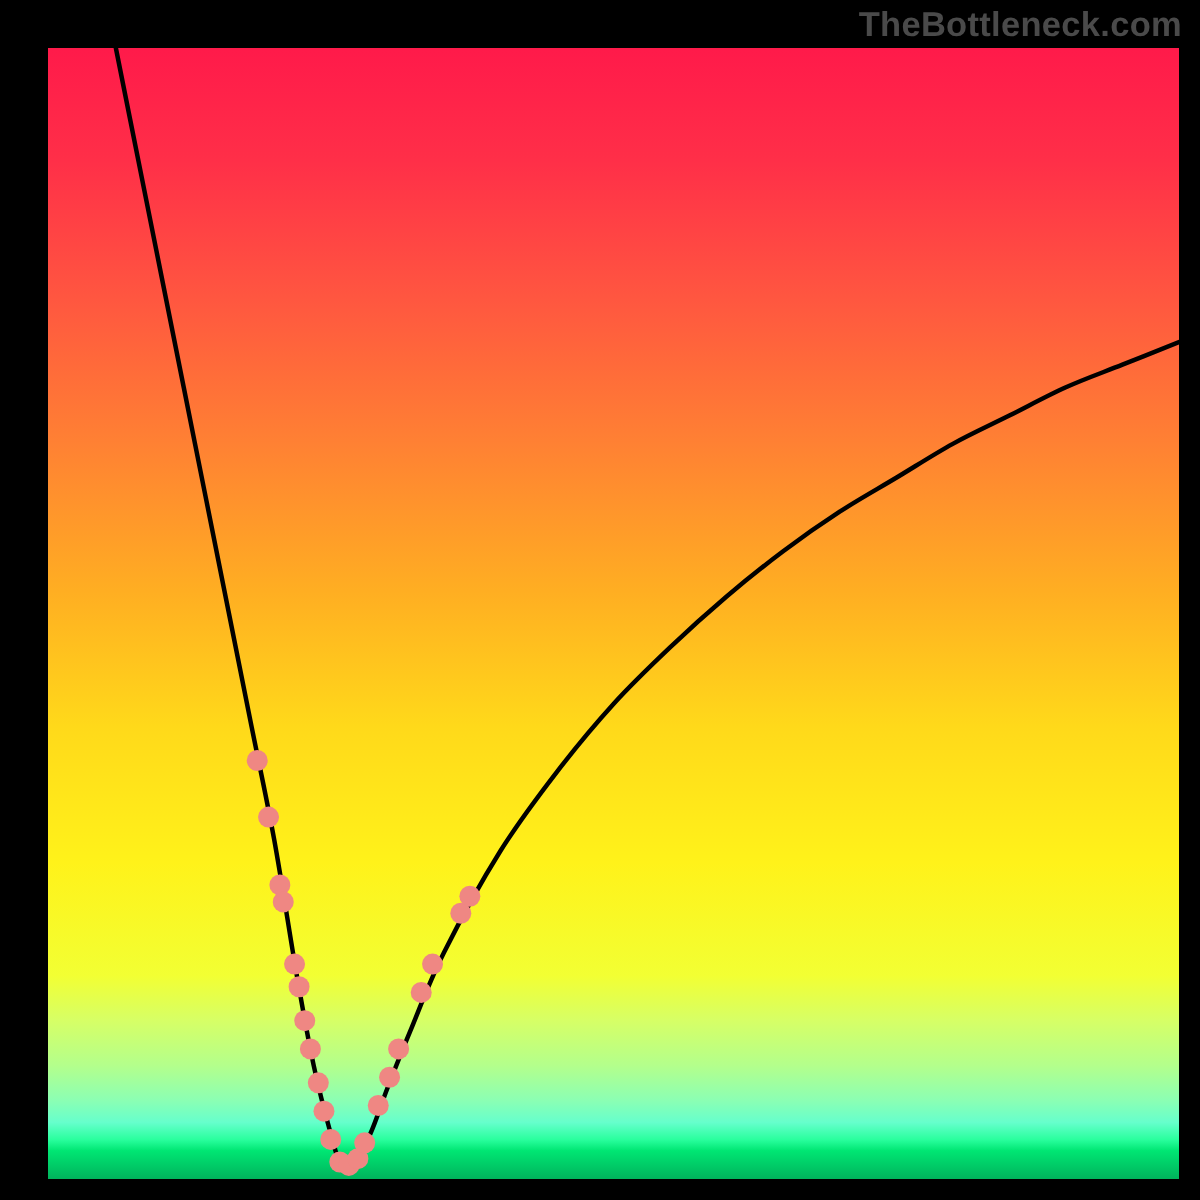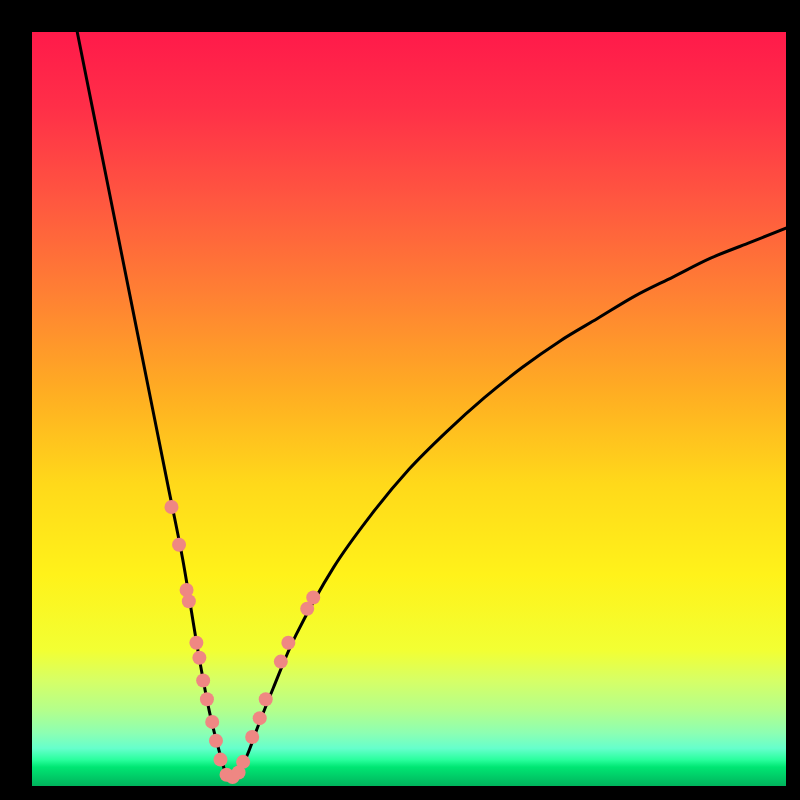--- a/index.html
+++ b/index.html
@@ -78,13 +78,14 @@
           <circle cx="220.16799999999998" cy="704.99" r="7" fill="#ef8783"></circle>
           <circle cx="227.708" cy="686.14" r="7" fill="#ef8783"></circle>
           <circle cx="233.74" cy="667.29" r="7" fill="#ef8783"></circle>
           <circle cx="248.82000000000002" cy="629.59" r="7" fill="#ef8783"></circle>
           <circle cx="256.36" cy="610.74" r="7" fill="#ef8783"></circle>
           <circle cx="275.21" cy="576.81" r="7" fill="#ef8783"></circle>
           <circle cx="281.242" cy="565.5" r="7" fill="#ef8783"></circle>
         </g>
       </svg>
     </div>
+  <div id="watermark">TheBottleneck.com</div>
 </div>
 
 </body></html>

